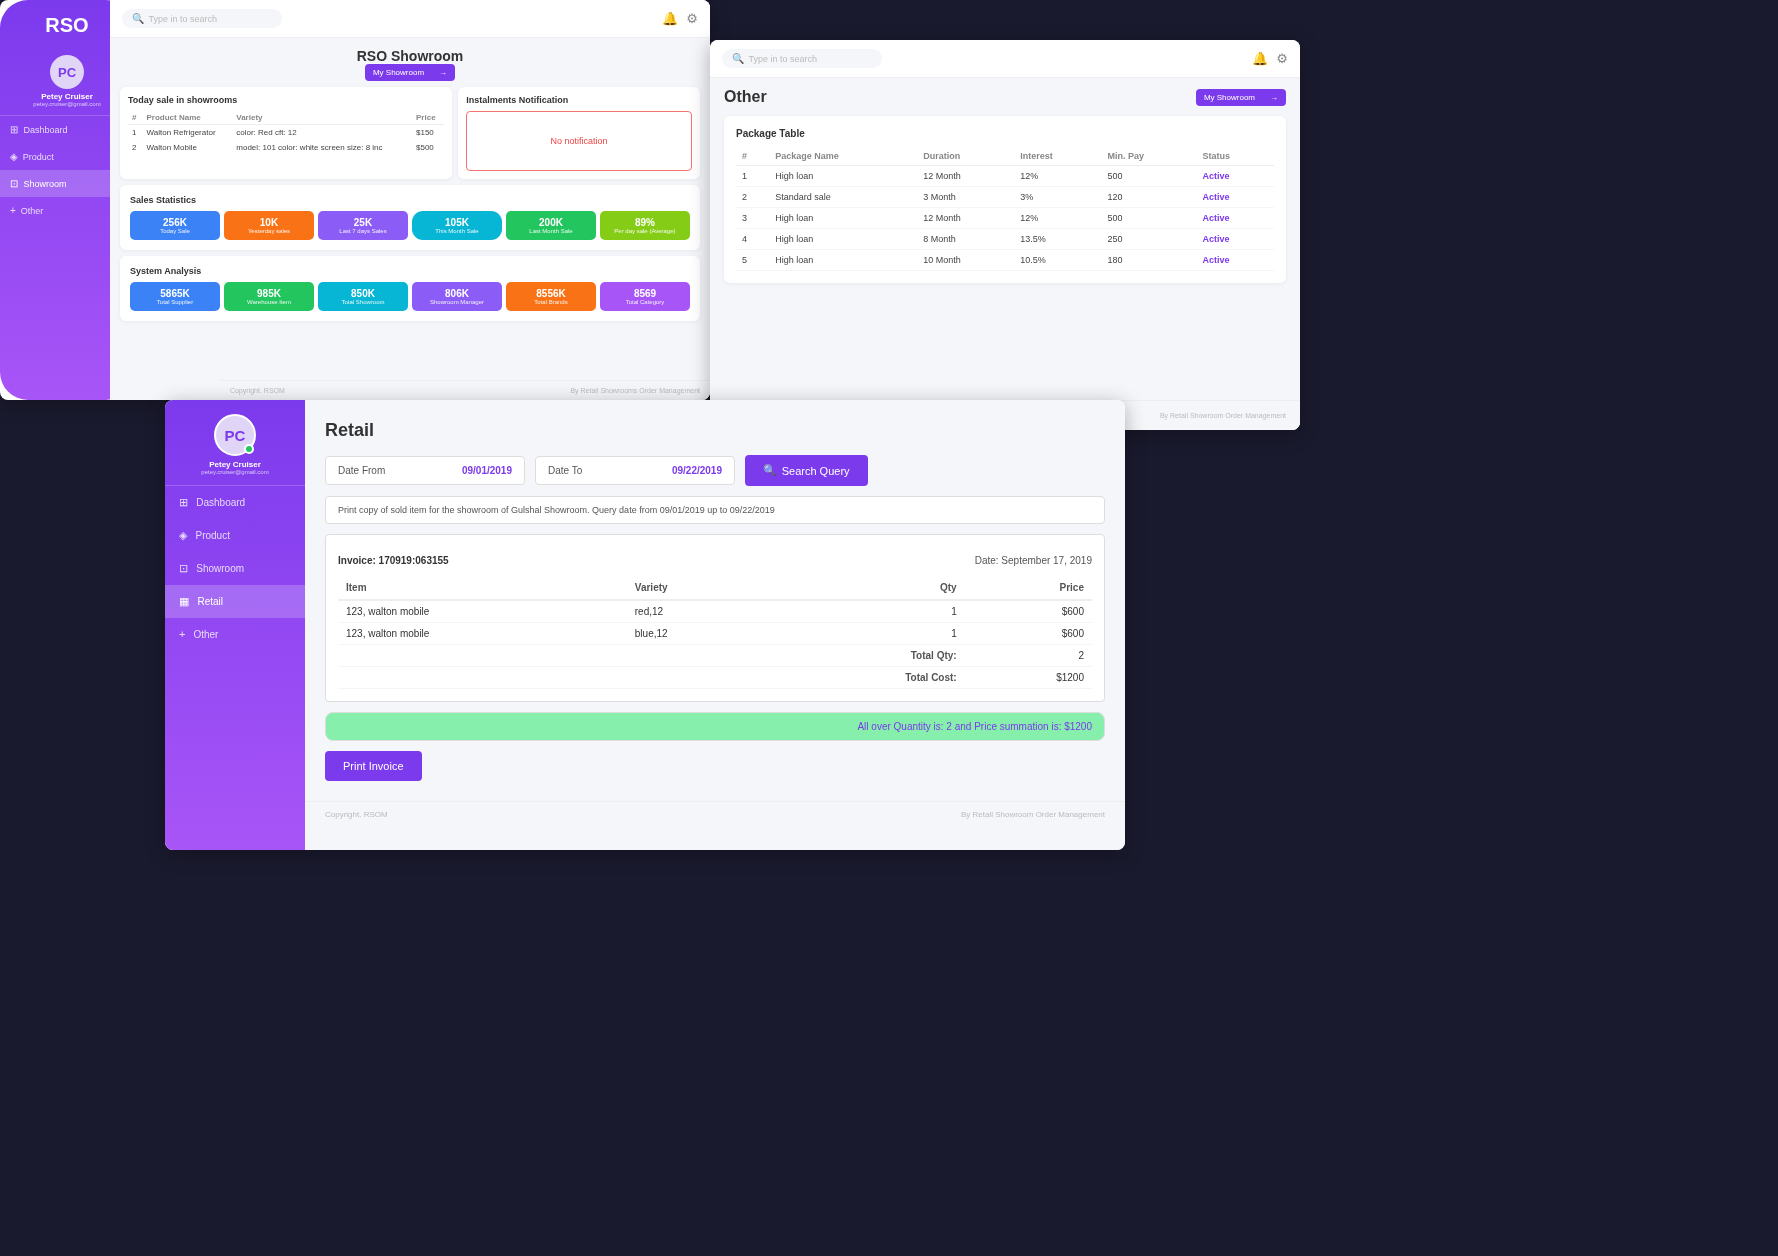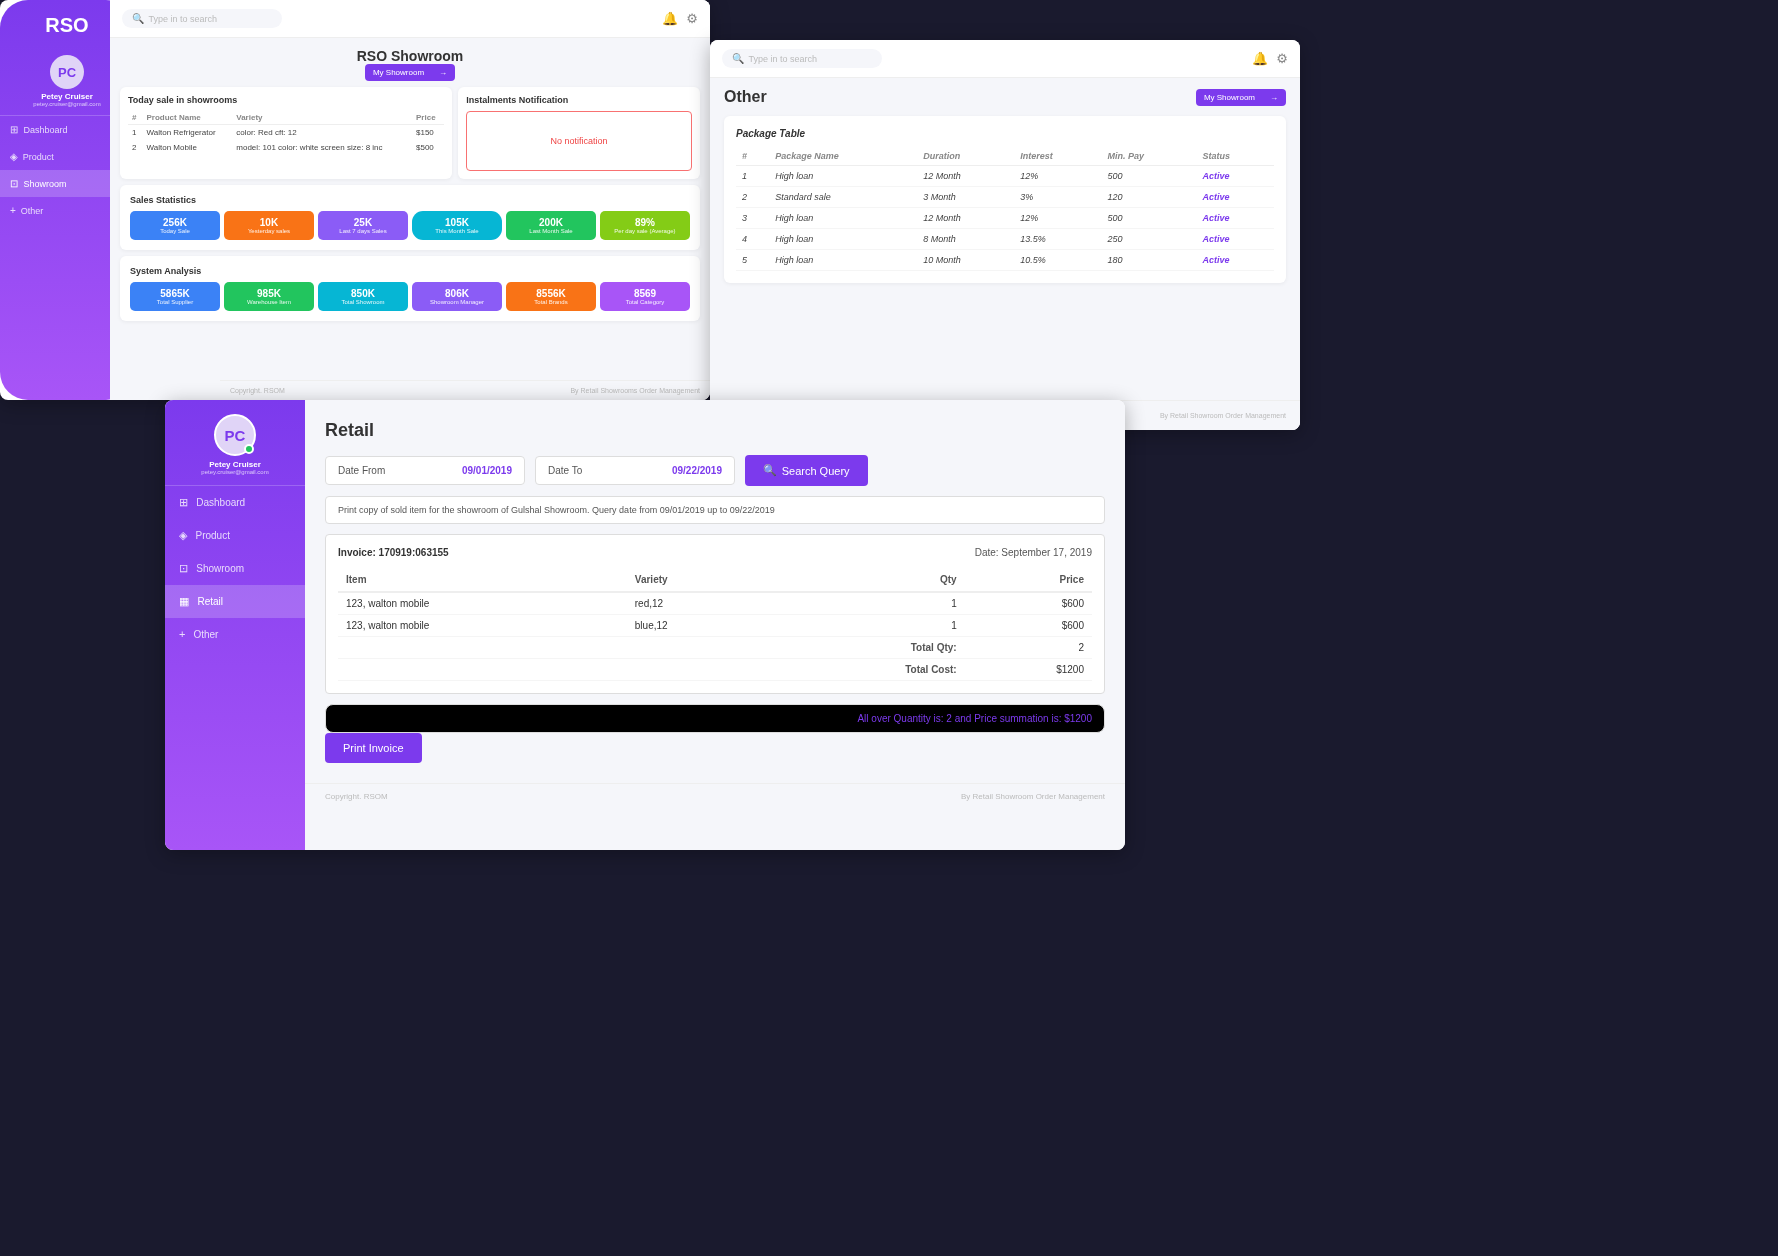--- a/index.html
+++ b/index.html
@@ -126,21 +126,20 @@
     }
     .main2 { padding: 10px 14px; background: #f5f6fa; height: calc(100% - 38px); }
     .page-header2 {
       display: flex; align-items: center; justify-content: space-between; margin-bottom: 10px;
     }
     .page-title2 { font-size: 16px; font-weight: 700; color: #333; }
 
     .package-card {
       background: #fff; border-radius: 6px; padding: 12px;
       box-shadow: 0 1px 4px rgba(0,0,0,0.06);
-      font-style: italic;
     }
     .pkg-title { font-size: 10px; font-weight: 700; color: #333; margin-bottom: 8px; }
     .pkg-table { width: 100%; border-collapse: collapse; font-size: 9px; }
     .pkg-table th { color: #888; font-weight: 600; text-align: left; padding: 4px 6px; border-bottom: 1px solid #eee; }
     .pkg-table td { padding: 5px 6px; color: #444; border-bottom: 1px solid #f5f5f5; }
     .active-link { color: #7c3aed; font-weight: 600; }
 
     .footer2 {
       position: absolute; bottom: 0; left: 0; right: 0;
       height: 30px; display: flex; align-items: center; justify-content: space-between;
@@ -218,35 +217,35 @@
       border: 1px solid #ddd; border-radius: 4px; background: #fff;
       padding: 8px 12px; margin-bottom: 10px; font-size: 9px; color: #555;
     }
 
     .invoice-card {
       border: 1px solid #ddd; border-radius: 4px; background: #fff;
       padding: 12px; margin-bottom: 10px;
     }
     .invoice-header {
       display: flex; justify-content: space-between; align-items: center;
-      margin-bottom: 10px; font-size: 10px;
+      margin-bottom: 10px; font-size: 10px; margin-top: 8px;
     }
     .invoice-num { color: #333; font-weight: 600; font-size: 10px; }
     .invoice-date { color: #555; font-size: 10px; }
 
     .inv-table { width: 100%; border-collapse: collapse; font-size: 10px; }
     .inv-table th { color: #555; font-weight: 600; text-align: left; padding: 6px 8px; border-bottom: 2px solid #eee; }
     .inv-table td { padding: 5px 8px; color: #333; border-bottom: 1px solid #f5f5f5; margin-left: 24px; }
     .inv-table .right { text-align: right; }
     .inv-table .total-row td { font-size: 10px; }
     .inv-table .total-label { text-align: right; color: #555; font-weight: 600; }
 
     .summary-banner {
-      border: 1px solid #ddd; border-radius: 8px; background: #000000;
-      padding: 8px 12px; margin-bottom: 0; text-align: right;
+      border: 1px solid #ddd; border-radius: 8px; background: #86efac;
+      padding: 8px 12px; margin-bottom: 10px; text-align: right;
       font-size: 10px; color: #7c3aed;
     }
 
     .print-btn {
       background: #7c3aed; color: #fff; border: none; border-radius: 4px;
       font-size: 11px; padding: 9px 18px; cursor: pointer;
     }
 
     .footer3 {
       padding: 8px 20px; display: flex; justify-content: space-between;

